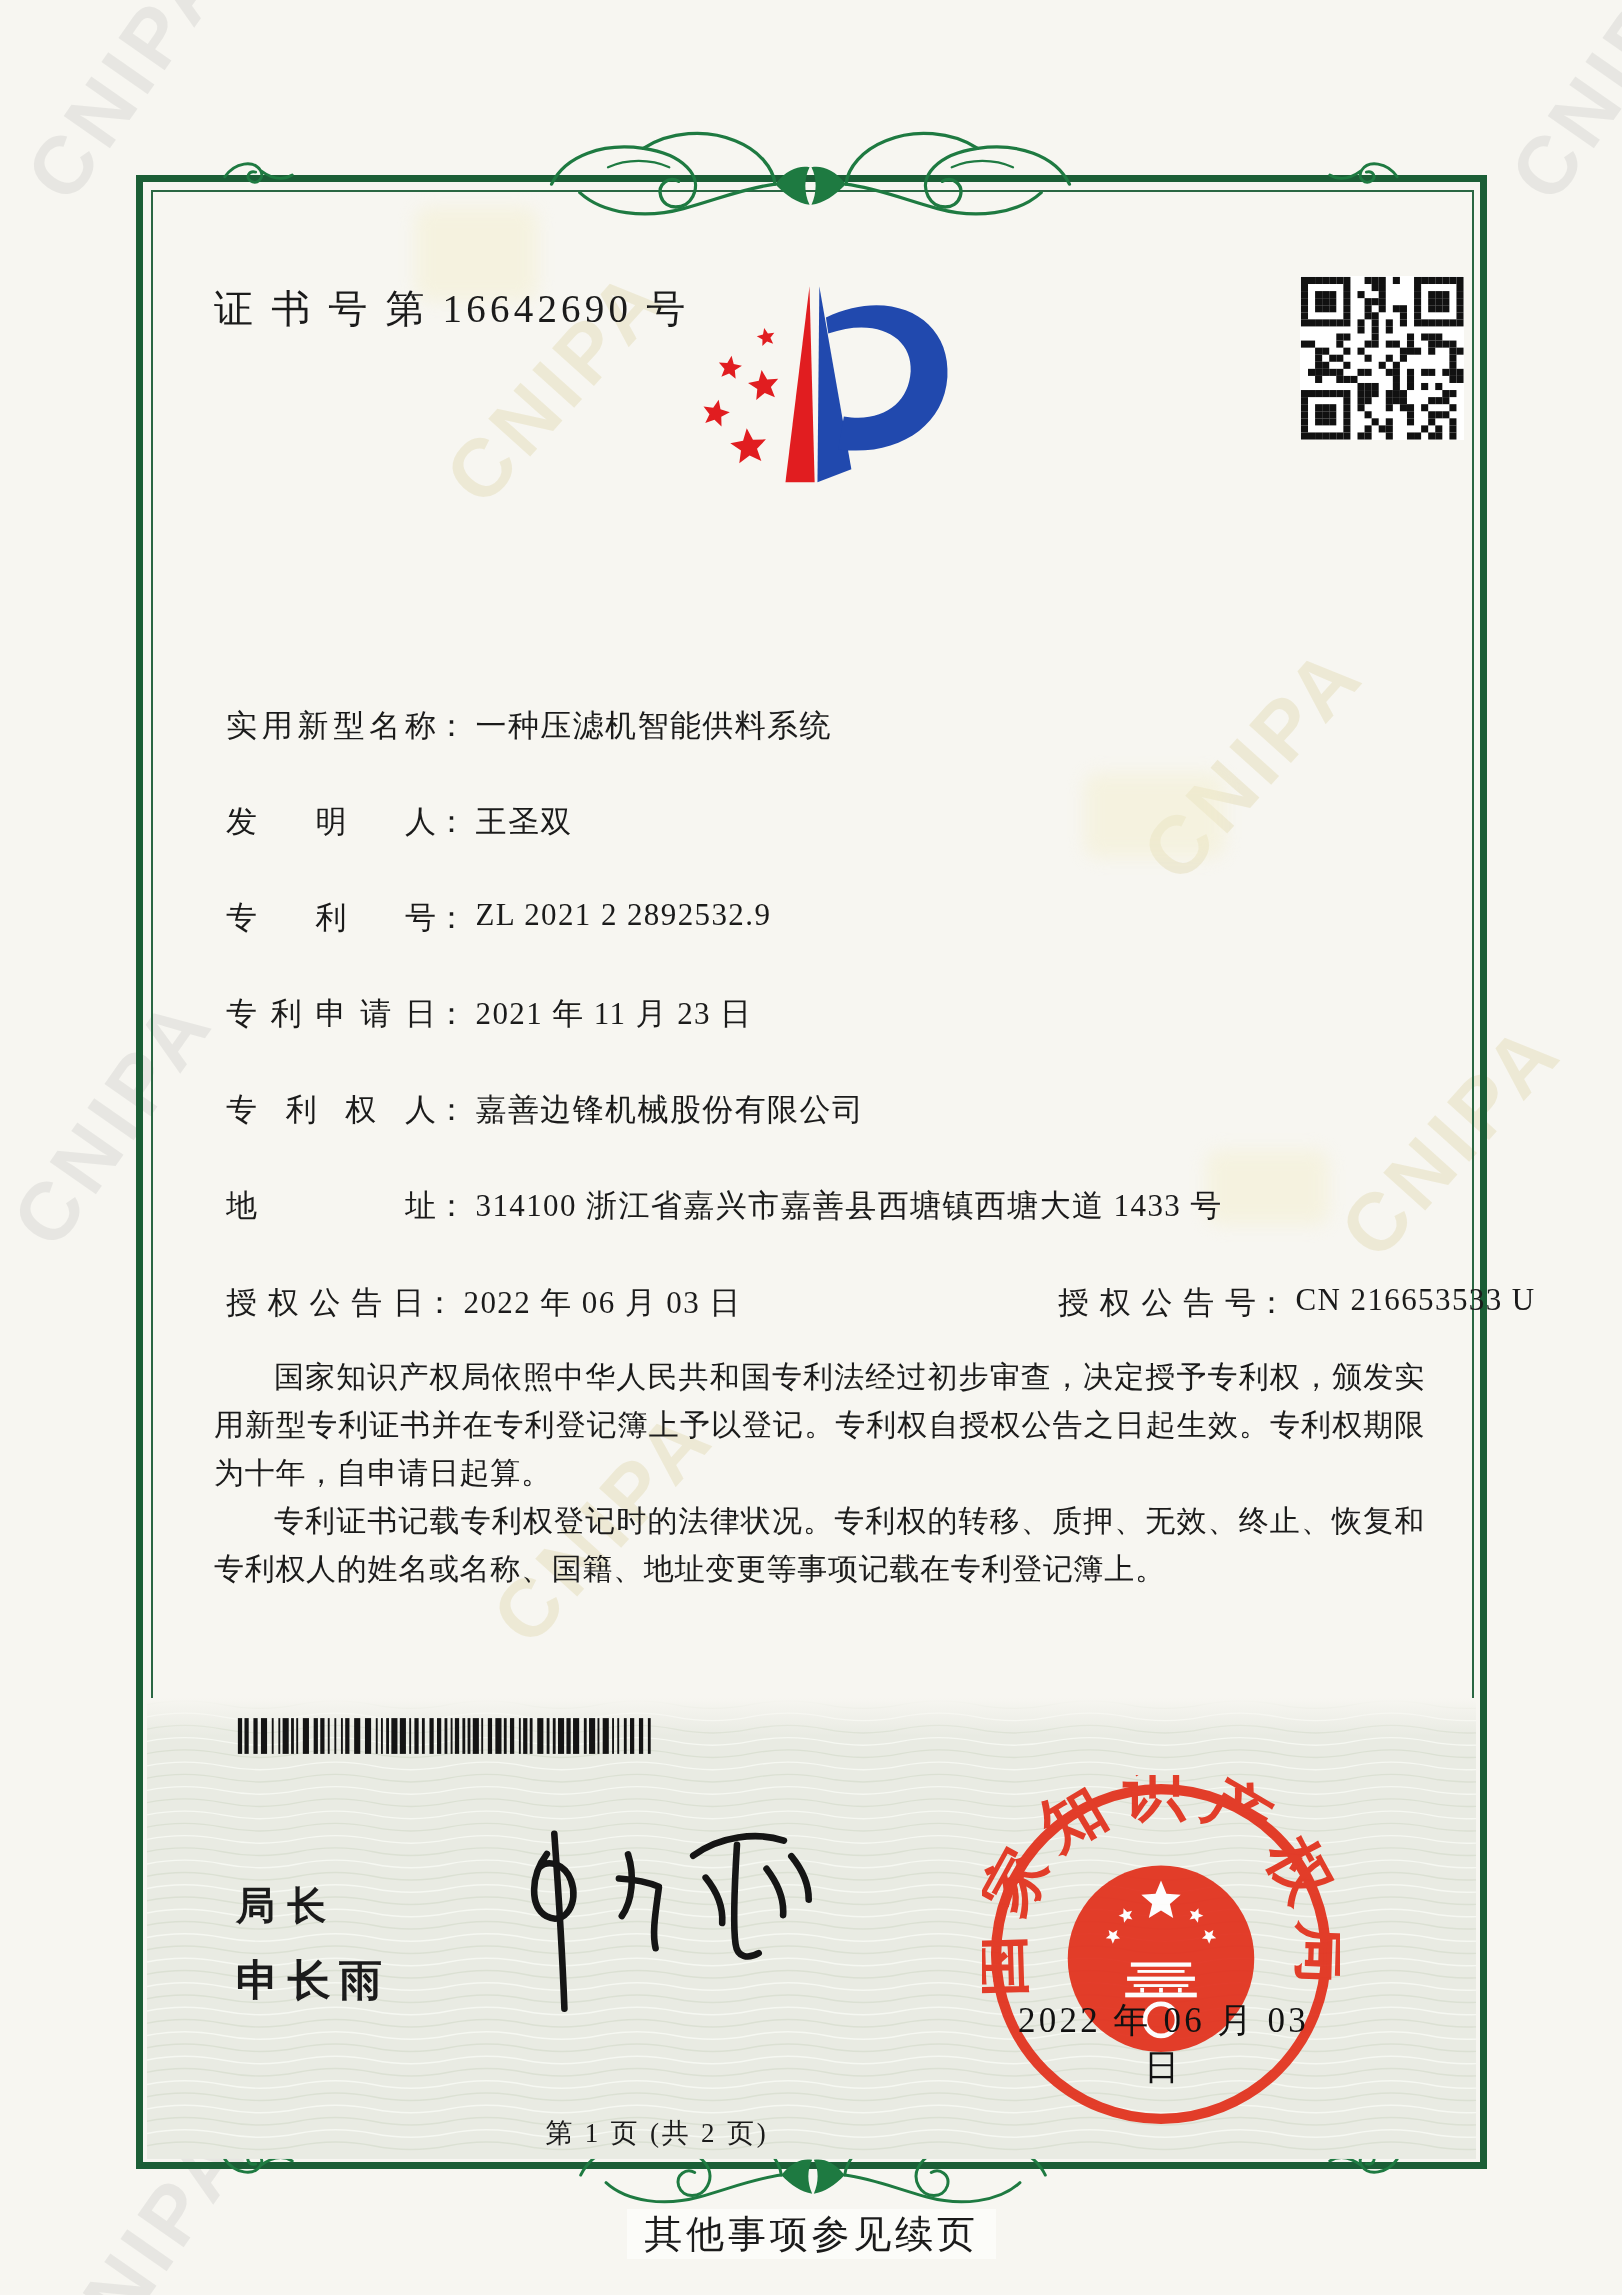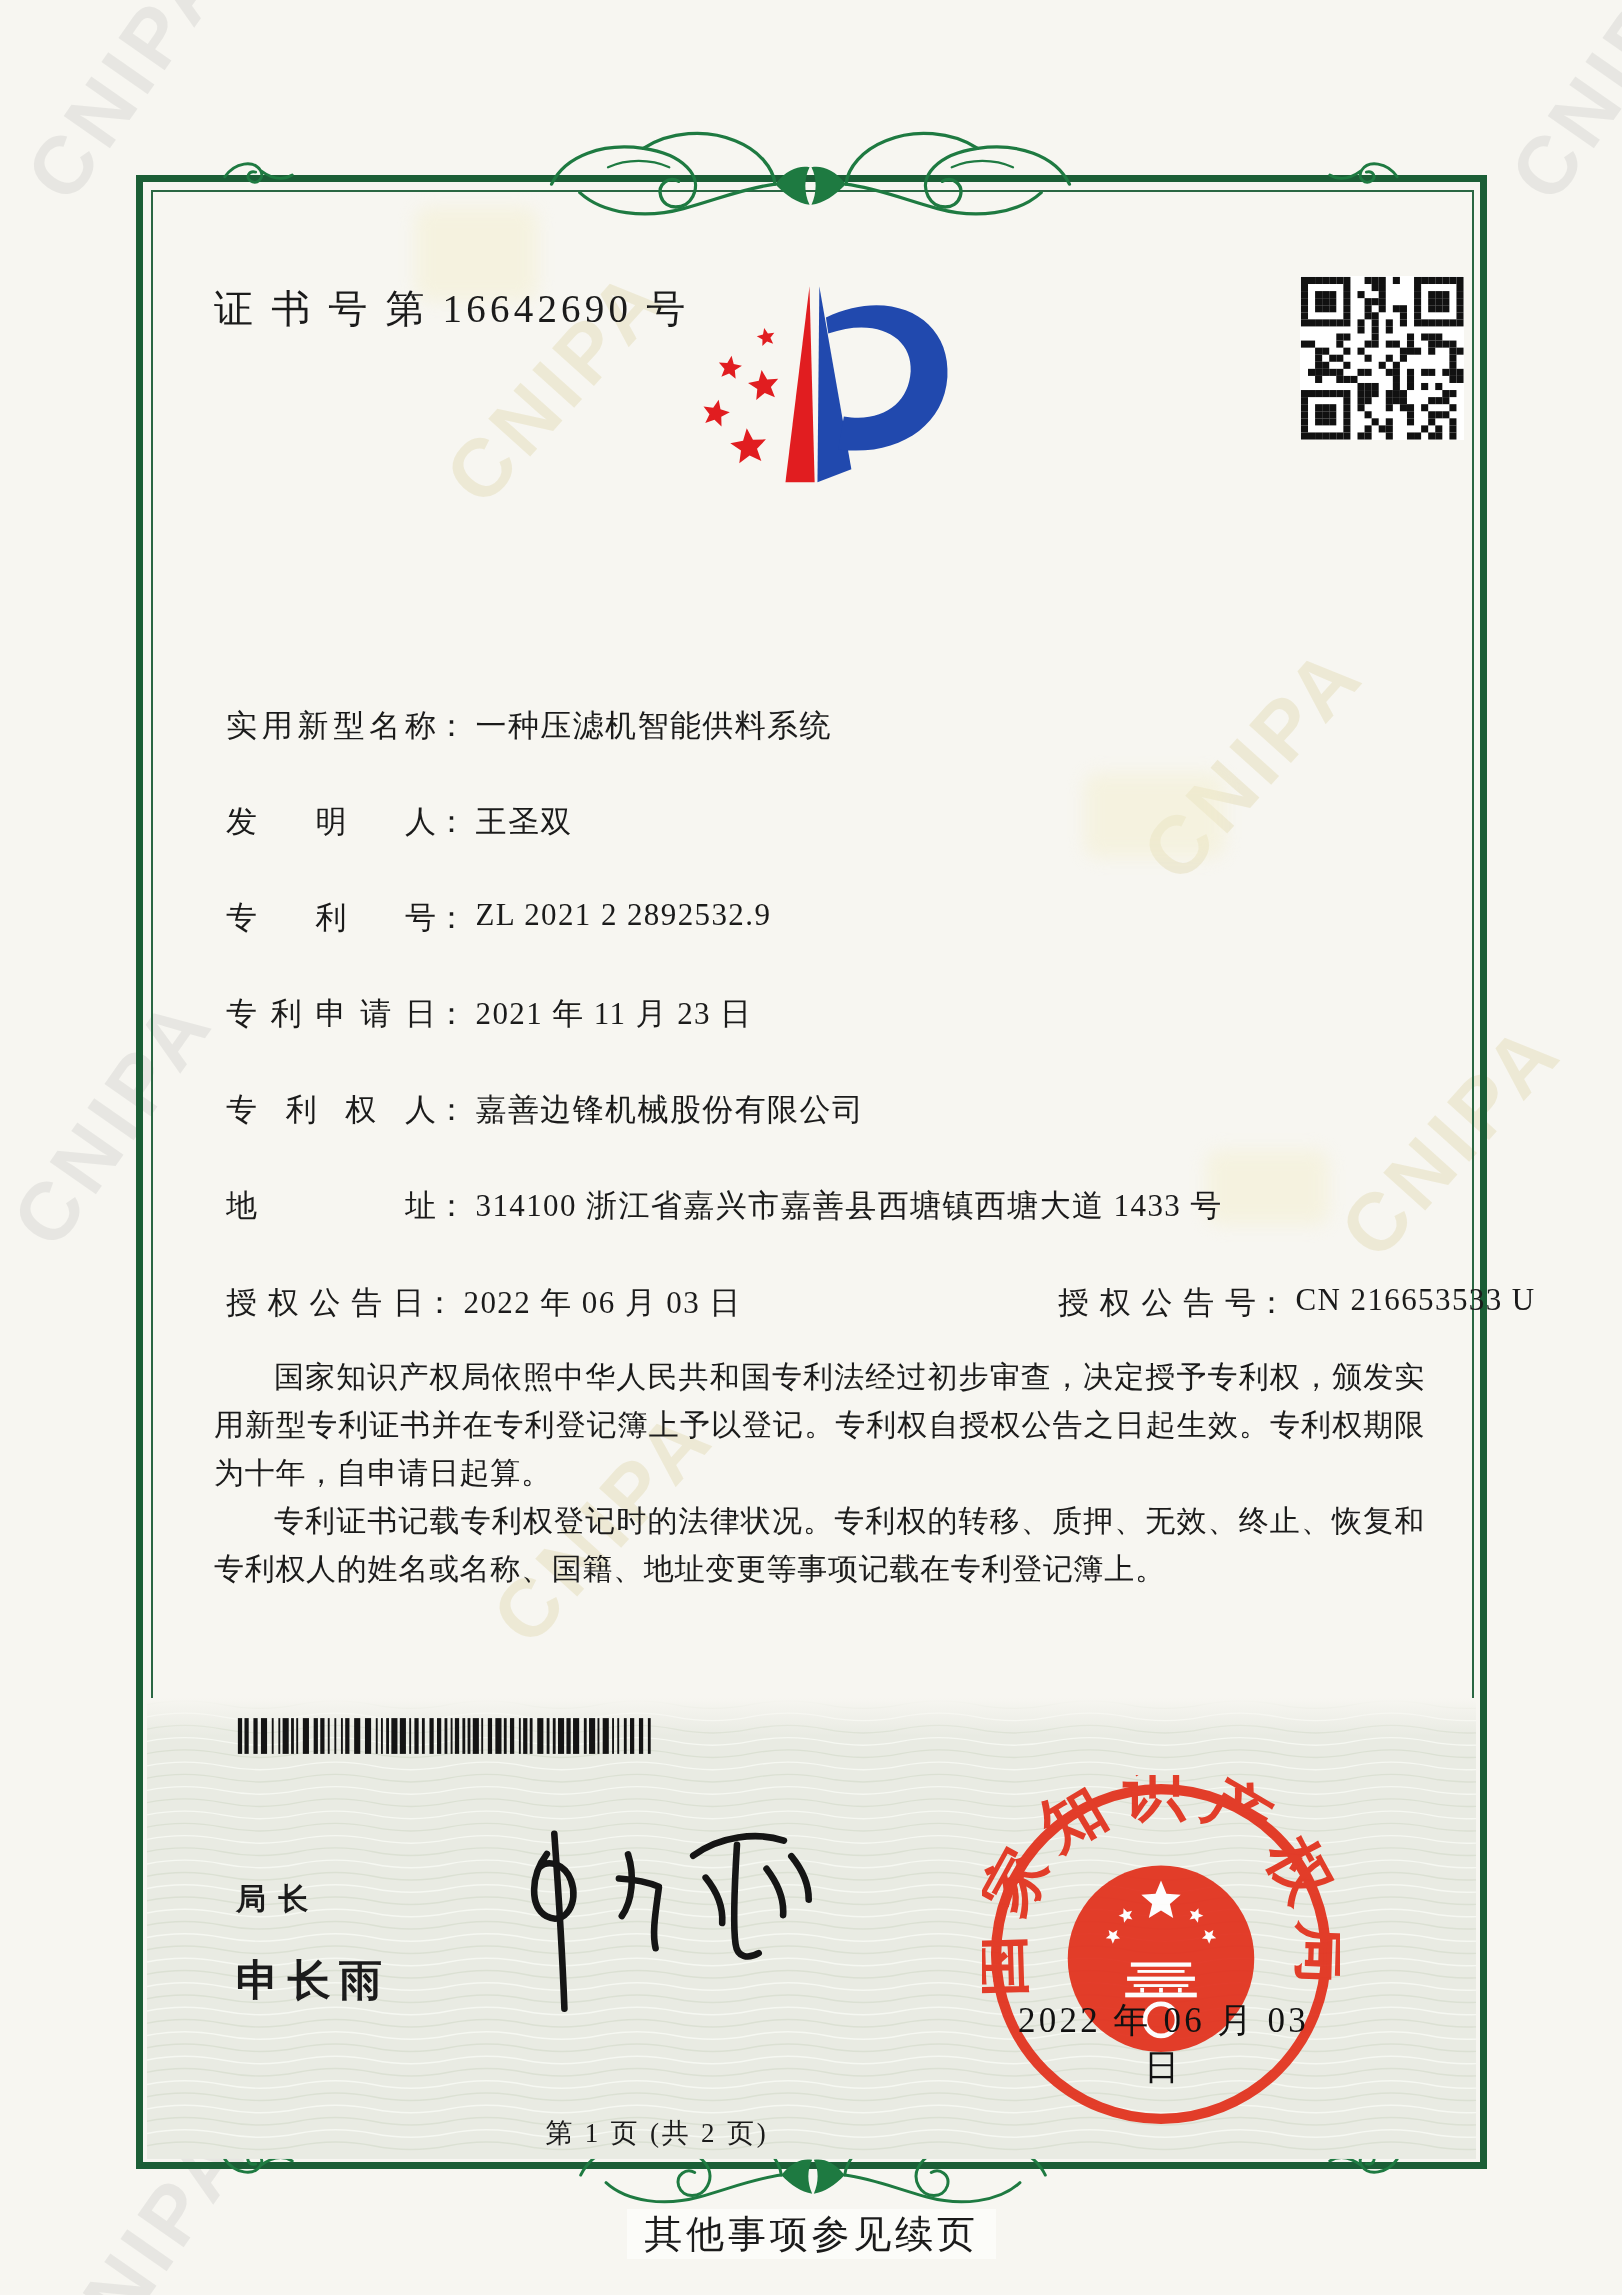--- a/index.html
+++ b/index.html
@@ -38,21 +38,21 @@
   
   .body-text{position:absolute;left:214px;top:1353px;width:1211px;font-size:30px;
              line-height:48px;text-align:justify;letter-spacing:0.7px;}
   .body-text p{margin:0;text-indent:2em;}
 
   
   .waves{position:absolute;left:147px;top:1698px;}
   .band-fade{position:absolute;left:147px;top:1698px;width:1329px;height:38px;
              background:linear-gradient(#f7f6f1,rgba(247,246,241,0));}
   .barcode{position:absolute;left:236px;top:1718px;}
-  .commissioner-title{position:absolute;left:236px;top:1879px;font-size:30px;font-weight:700;
+  .commissioner-title{position:absolute;left:236px;top:1879px;font-size:39px;font-weight:700;
       letter-spacing:12.3px;font-family:"Liberation Sans","DejaVu Sans",sans-serif;}
   .commissioner-name{position:absolute;left:236px;top:1952px;font-size:43px;font-weight:700;
       letter-spacing:8.5px;font-family:Liberation Mono, monospace;}
   .signature{position:absolute;left:476px;top:1820px;transform:rotate(-3deg);}
   .seal{position:absolute;left:982px;top:1775px;}
   .seal-date{position:absolute;left:994px;top:1997px;width:339px;text-align:center;
              font-size:35px;letter-spacing:3.3px;color:#111;}
   .page-info{position:absolute;left:0;top:2115px;width:1314px;text-align:center;
              font-size:27px;letter-spacing:2.8px;}
   .continuation{position:absolute;left:0;top:2209px;width:1623px;text-align:center;font-size:38px;}

